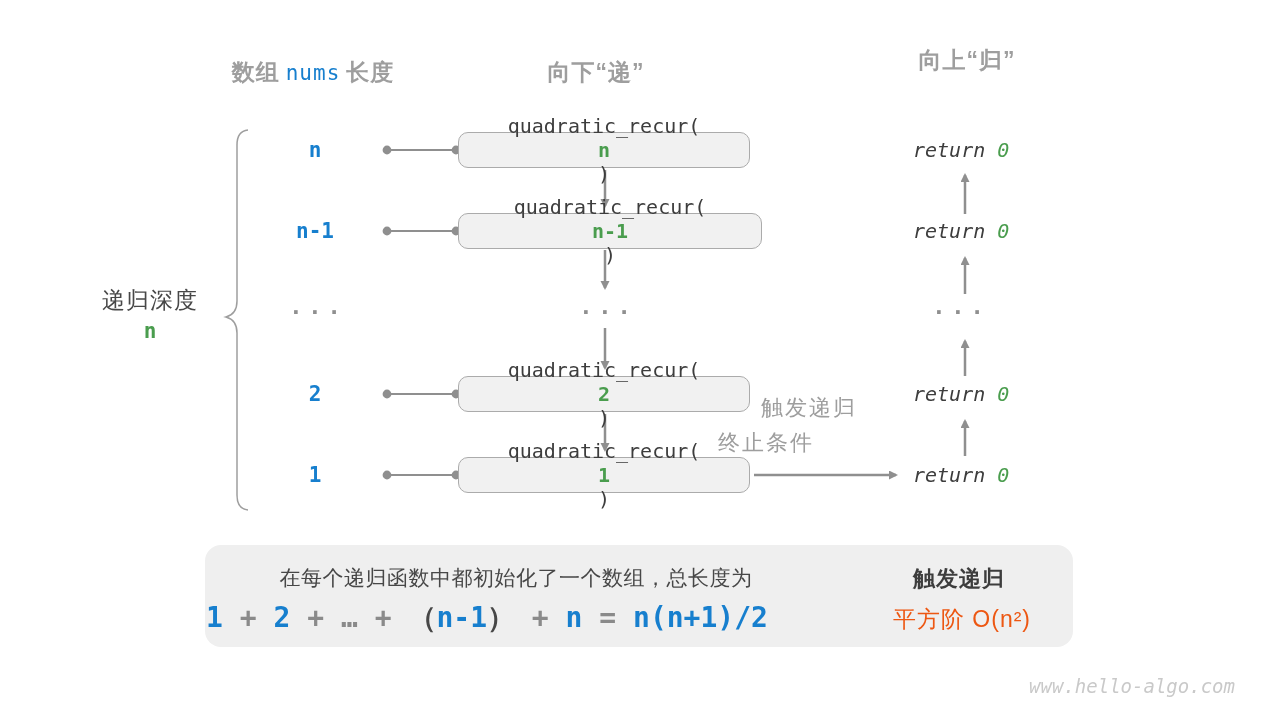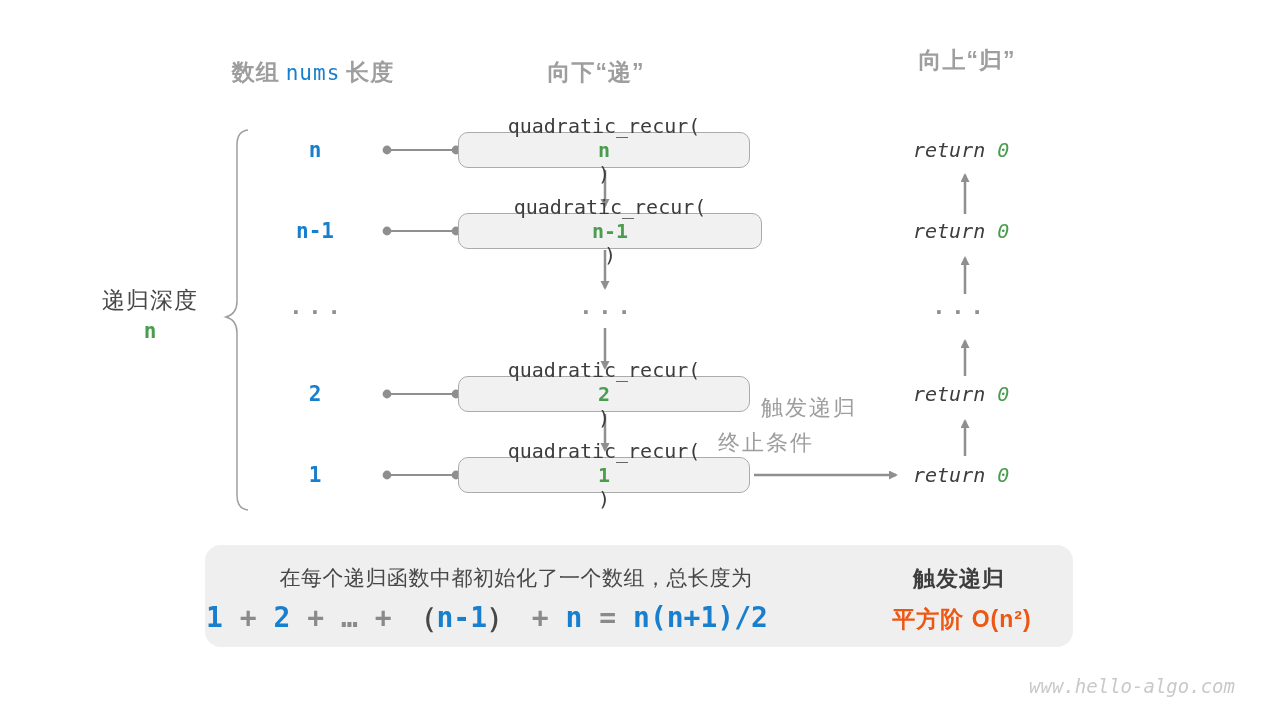--- a/index.html
+++ b/index.html
@@ -21,21 +21,21 @@
   .dots{font-size:22px;font-weight:700;color:#8F8F8F;letter-spacing:6px;}
   .basecase{font-size:22px;font-weight:400;color:#9E9E9E;letter-spacing:2px;}
   .bracelabel{font-size:23px;color:#474747;letter-spacing:1px;}
   .bracevalue{font-size:21px;font-weight:700;color:#4A9D4E;}
   .panel{background:#EFEFEF;border-radius:16px;}
   .sumline1{font-size:21px;color:#474747;letter-spacing:0.5px;}
   .formula{font-size:28px;font-weight:700;}
   .ftok-gray{color:#8A8A8A;}
   .ftok-dark{color:#474747;}
   .comp-title{font-size:22px;font-weight:700;color:#3D3D3D;letter-spacing:1px;}
-  .comp-val{font-size:23px;font-weight:700;color:#ED5712;letter-spacing:1px;}
+  .comp-val{font-size:23px;font-weight:400;color:#ED5712;letter-spacing:1px;}
   .watermark{font-size:19px;color:#C9C9C9;}
 </style>
 </head>
 <body>
 
 <svg class="abs" style="left:0;top:0;" width="1280" height="720" viewBox="0 0 1280 720">
   <defs>
     <marker id="ah" markerUnits="userSpaceOnUse" markerWidth="12" markerHeight="12" refX="7" refY="4.5" orient="auto">
       <path d="M0,0 L9,4.5 L0,9 Z" fill="#8F8F8F"></path>
     </marker>

